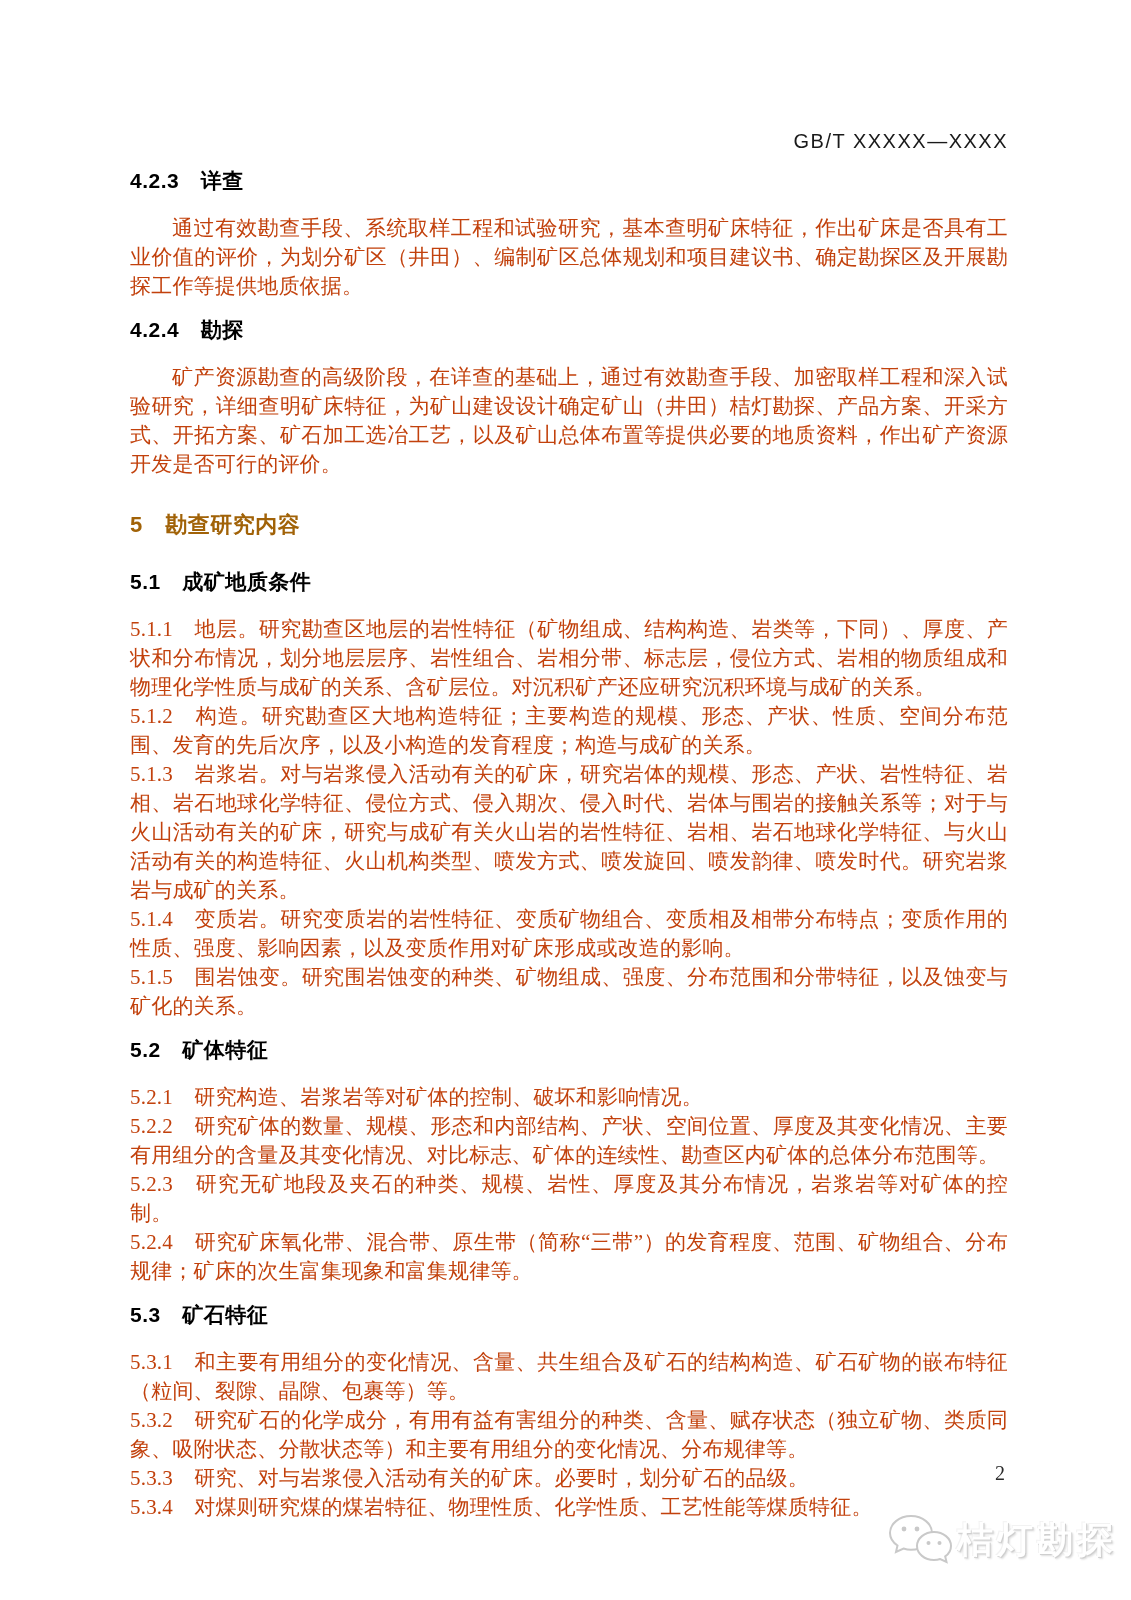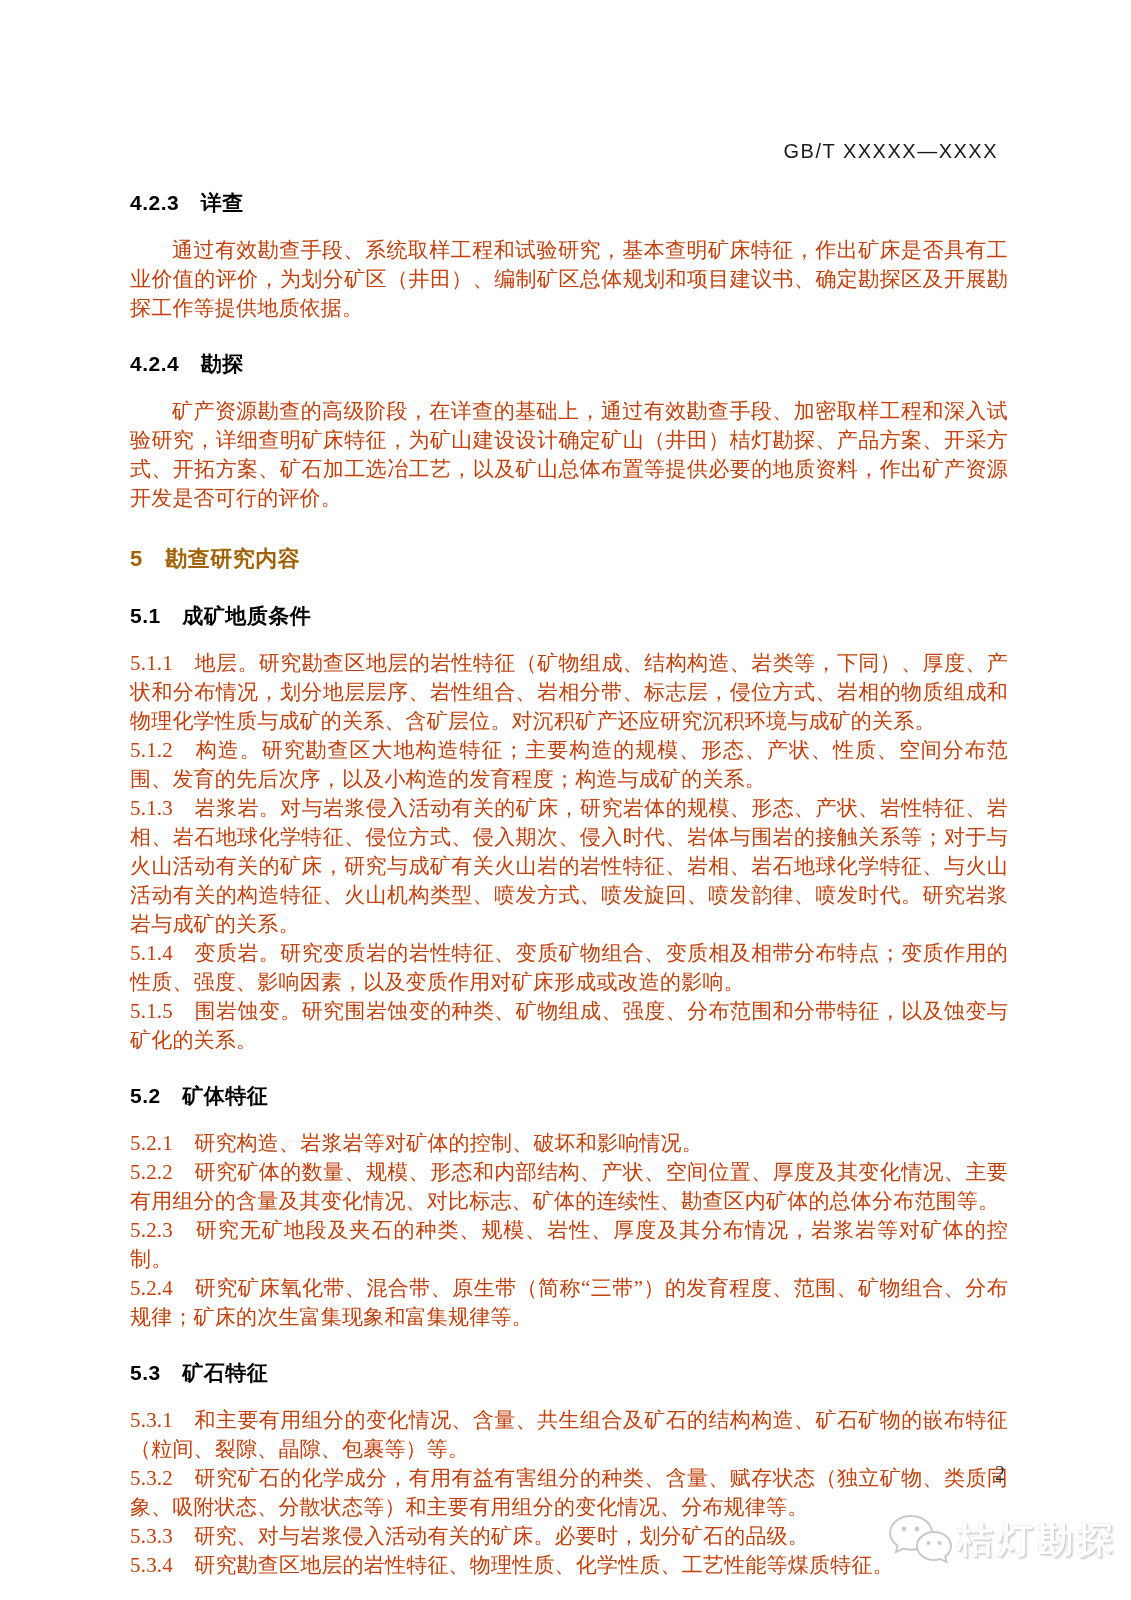--- a/index.html
+++ b/index.html
@@ -22,38 +22,38 @@
     top: 130px;
     width: 878px;
   }
   .doc-header {
     text-align: right;
     font-family: "Liberation Sans", sans-serif;
     font-size: 20px;
     line-height: 22px;
     letter-spacing: 1.5px;
     color: #1a1a1a;
-    margin: 10px;
+    margin: 0;
   }
   h2.section-heading {
     font-family: "Liberation Sans", sans-serif;
     font-size: 22px;
     line-height: 32px;
     font-weight: bold;
     color: #a16207;
     margin: 30px 0 26px 0;
     letter-spacing: 0.5px;
   }
   h3.clause-heading {
     font-family: "Liberation Sans", sans-serif;
     font-size: 21px;
     line-height: 30px;
     font-weight: bold;
     color: #000;
-    margin: 26px 0 18px 0;
+    margin: 14px 0 18px 0;
     letter-spacing: 0.5px;
   }
   p.body-text {
     font-size: 21px;
     line-height: 29px;
     margin: 0;
     text-align: justify;
     letter-spacing: 0.2px;
     color: #c2410c;
   }
@@ -114,21 +114,21 @@
     <h3 class="clause-heading">5.2　矿体特征</h3>
     <p class="body-text">5.2.1　研究构造、岩浆岩等对矿体的控制、破坏和影响情况。</p>
     <p class="body-text">5.2.2　研究矿体的数量、规模、形态和内部结构、产状、空间位置、厚度及其变化情况、主要有用组分的含量及其变化情况、对比标志、矿体的连续性、勘查区内矿体的总体分布范围等。</p>
     <p class="body-text">5.2.3　研究无矿地段及夹石的种类、规模、岩性、厚度及其分布情况，岩浆岩等对矿体的控制。</p>
     <p class="body-text">5.2.4　研究矿床氧化带、混合带、原生带（简称“三带”）的发育程度、范围、矿物组合、分布规律；矿床的次生富集现象和富集规律等。</p>
 
     <h3 class="clause-heading">5.3　矿石特征</h3>
     <p class="body-text">5.3.1　和主要有用组分的变化情况、含量、共生组合及矿石的结构构造、矿石矿物的嵌布特征（粒间、裂隙、晶隙、包裹等）等。</p>
     <p class="body-text">5.3.2　研究矿石的化学成分，有用有益有害组分的种类、含量、赋存状态（独立矿物、类质同象、吸附状态、分散状态等）和主要有用组分的变化情况、分布规律等。</p>
     <p class="body-text">5.3.3　研究、对与岩浆侵入活动有关的矿床。必要时，划分矿石的品级。</p>
-    <p class="body-text">5.3.4　研究勘查区地层的岩性特征、物理性质、化学性质、工艺性能等煤质特征。</p>
+    <p class="body-text">5.3.4　对煤则研究煤的煤岩特征、物理性质、化学性质、工艺性能等煤质特征。</p>
 
   </div>
 
   <div class="page-number">2</div>
 
   <div class="watermark">
     <span class="wm-icon">
       <svg width="66" height="56" viewBox="0 0 66 56">
         <g fill="#ffffff" stroke="#c9c9c9" stroke-width="2">
           <path d="M24 4 C12 4 3 12 3 21 C3 26 6 30.5 10.5 33.5 L9 40 L16.5 36.5 C18.8 37.3 21.3 37.8 24 37.8 C36 37.8 45 30 45 21 C45 12 36 4 24 4 Z"></path>

